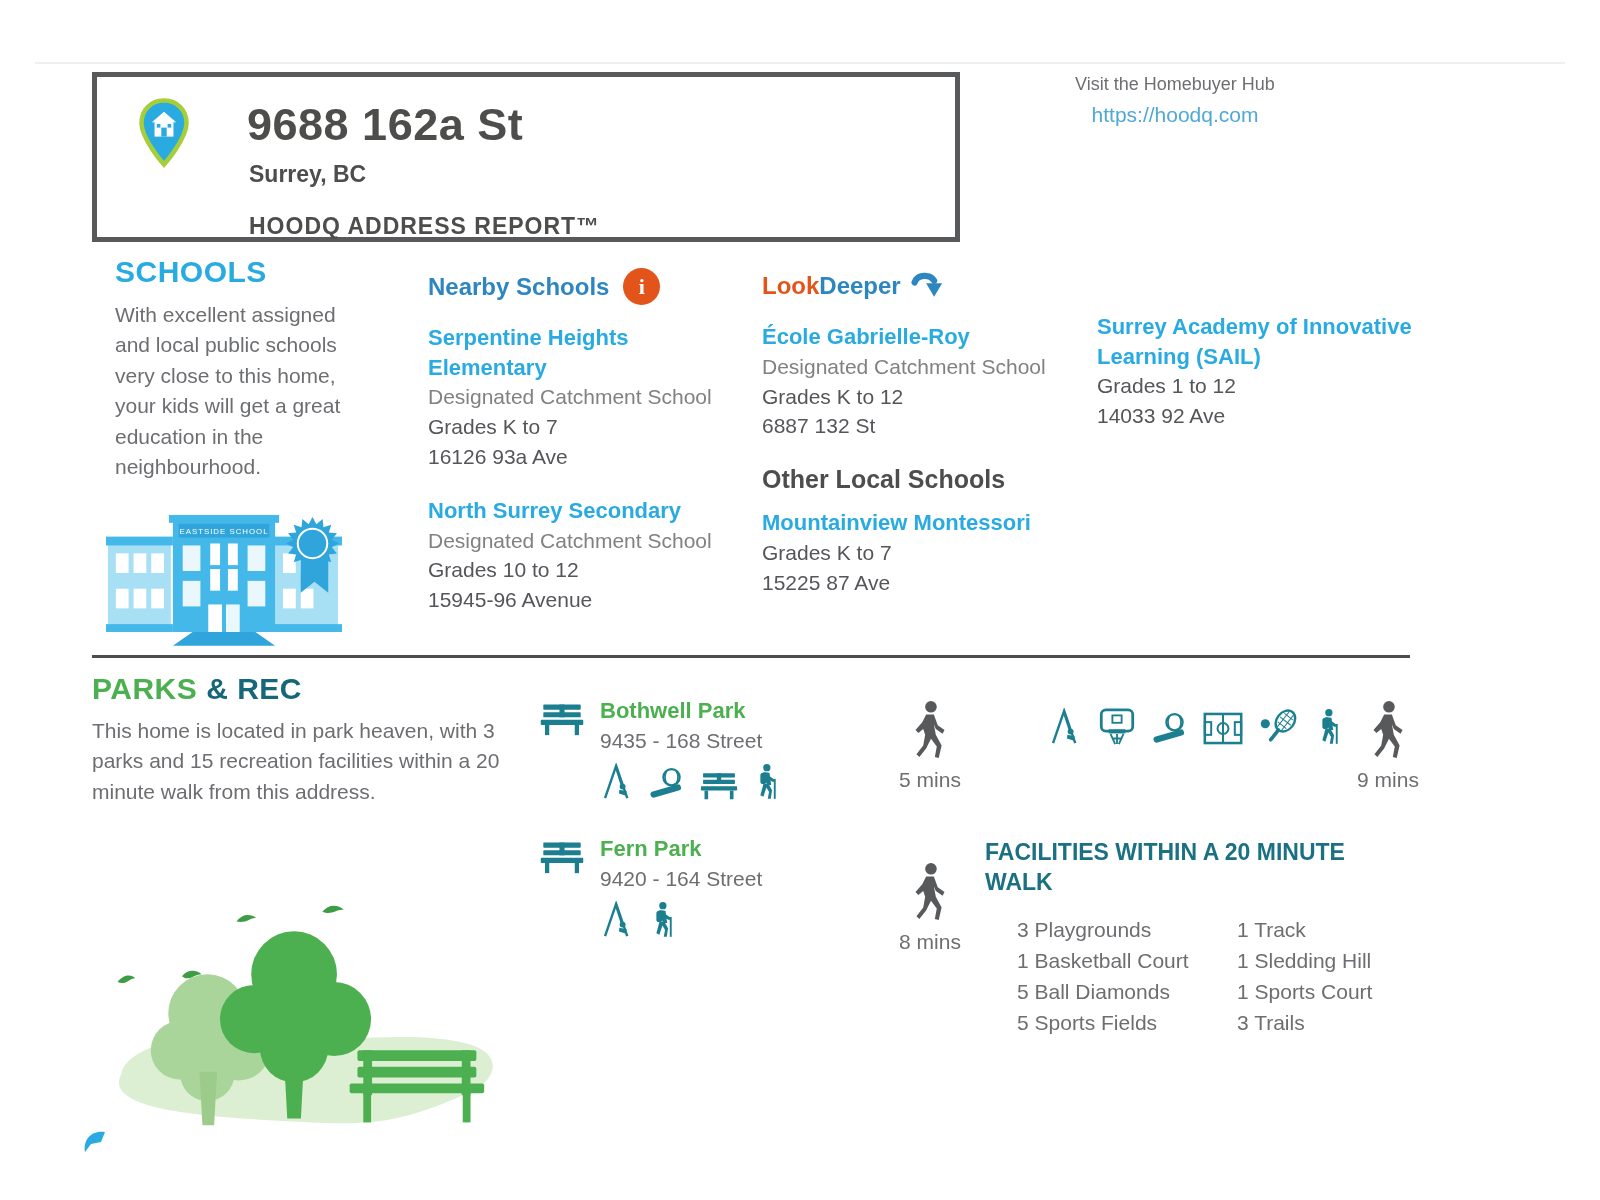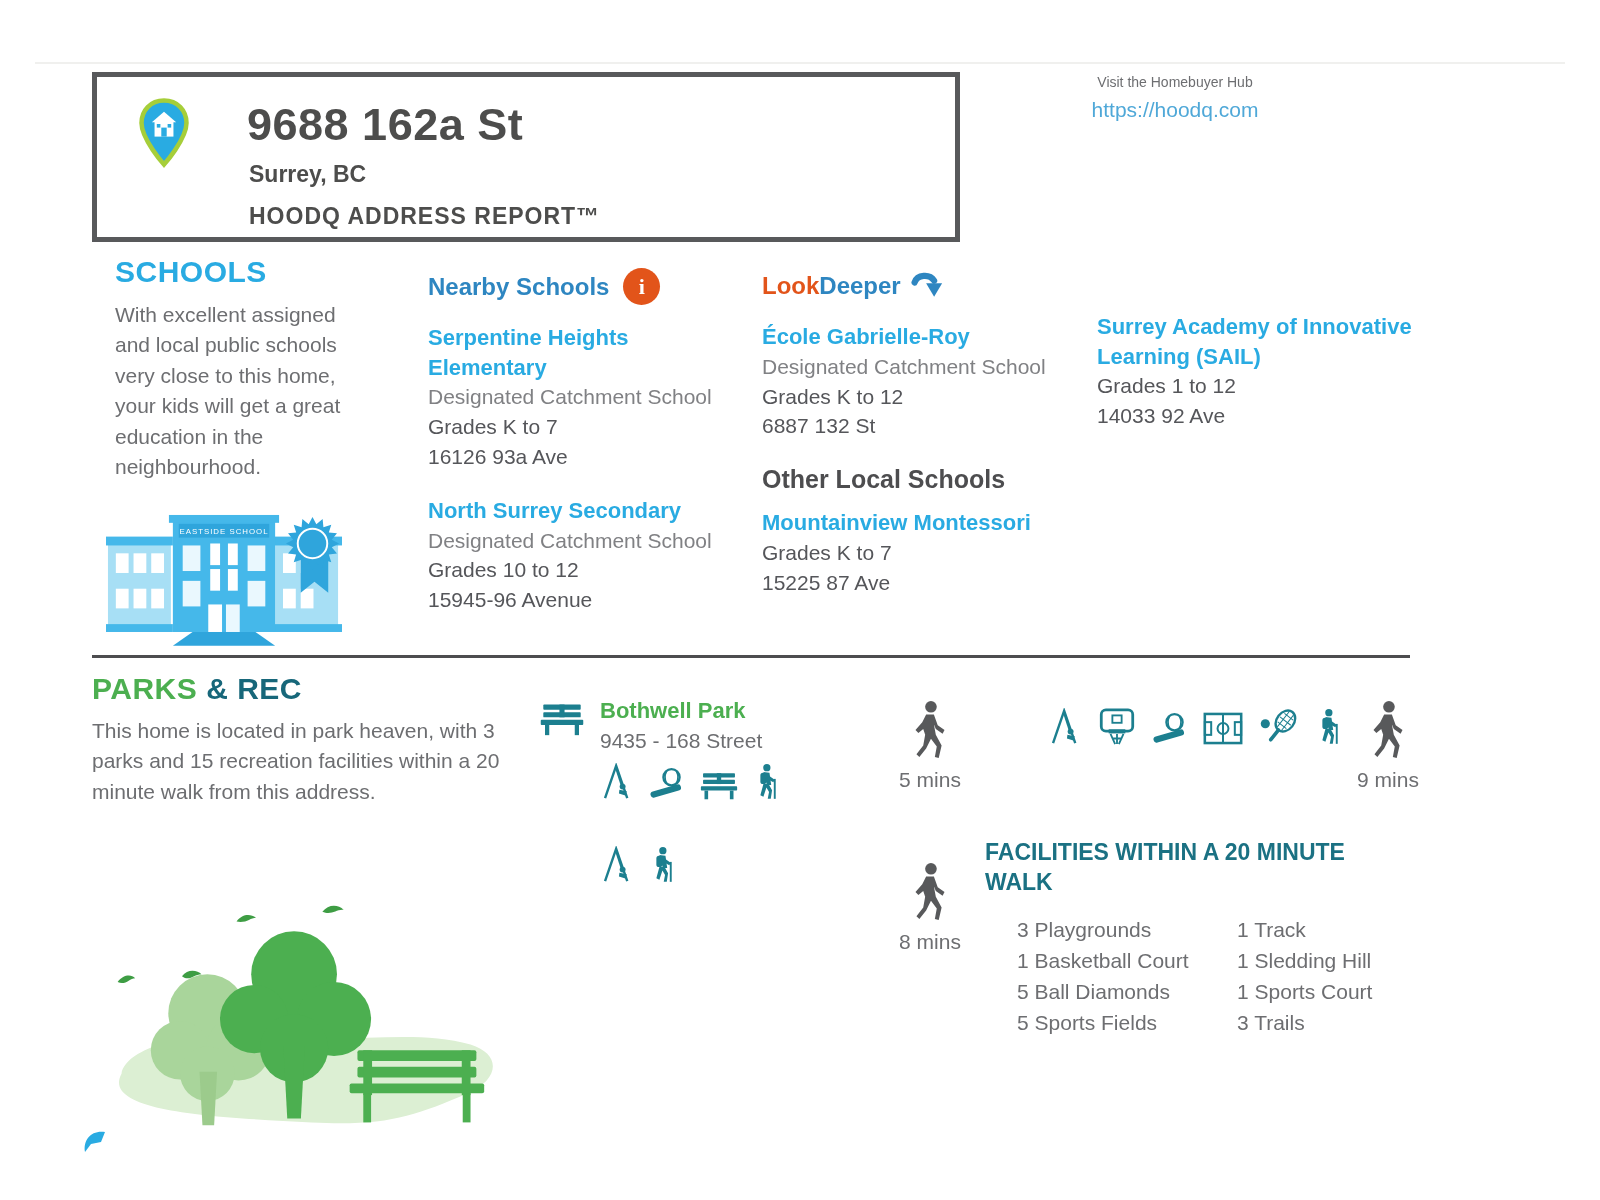--- a/index.html
+++ b/index.html
@@ -5,24 +5,24 @@
   * { margin:0; padding:0; box-sizing:border-box; }
   body { background:#fff; font-family:"Liberation Sans", sans-serif; }
   #canvas { position:relative; width:1600px; height:1200px; background:#ffffff; overflow:hidden; }
   .topline { position:absolute; left:35px; top:62px; width:1530px; height:2px; background:#f0f0ee; }
 
   
   .addr-box { position:absolute; left:92px; top:72px; width:868px; height:170px; border:5px solid #58595B; background:#fff; }
   .pin-wrap { position:absolute; left:40px; top:20px; width:54px; height:72px; }
   .addr-title { position:absolute; left:150px; top:22px; font-size:45px; font-weight:bold; color:#4D4D4C; letter-spacing:0.5px; }
   .addr-city { position:absolute; left:152px; top:84px; font-size:23px; font-weight:bold; color:#4D4D4C; }
-  .addr-report { position:absolute; left:152px; top:126px; font-size:23px; font-weight:bold; color:#4D4D4C; letter-spacing:1px; }
+  .addr-report { position:absolute; left:152px; top:136px; font-size:23px; font-weight:bold; color:#4D4D4C; letter-spacing:1px; }
 
   .hub { position:absolute; left:1040px; top:74px; width:270px; text-align:center; }
-  .hub-label { font-size:14px; color:#6D6E71; }
+  .hub-label { font-size:18px; color:#6D6E71; }
   .hub-link { display:block; margin-top:8px; font-size:21px; color:#4FA8D8; text-decoration:none; }
 
   
   .schools-title { position:absolute; left:115px; top:255px; font-size:30px; font-weight:bold; color:#29ABE2; letter-spacing:0.5px; }
   .schools-intro { position:absolute; left:115px; top:300px; width:252px; font-size:21px; line-height:1.45; color:#6D6E71; }
   .school-art { position:absolute; left:106px; top:498px; }
 
   .col-head { font-size:24px; font-weight:bold; color:#2E86C1; display:flex; align-items:center; }
   .info-badge { display:inline-flex; align-items:center; justify-content:center; width:37px; height:37px; border-radius:50%; background:#E2541A; color:#fff; font-size:22px; font-weight:bold; margin-left:14px; font-family:"Liberation Serif", serif; }
   .nearby-col { position:absolute; left:428px; top:268px; width:305px; }
@@ -352,20 +352,36 @@
 
   <div class="walk-block" style="left:1348px; top:700px;">
     <svg width="38" height="60" viewBox="0 0 38 62" fill="#58595B">
       <circle cx="20" cy="7" r="6"></circle>
       <path d="M15 15 L23 15 L27 26 L34 31 L32 35 L25 30 L23 25 L25 36 L31 47 L28 60 L24 59 L26 48 L20 40 L15 50 L8 59 L5 56 L12 47 L14 36 L12 30 L7 34 L4 31 L11 23 Z"></path>
     </svg>
     <div class="walk-label">9 mins</div>
   </div>
 
   <div class="park-block" style="left:540px; top:836px;">
+    <div class="park-row">
+      <span class="park-bench-lg">
+        <svg width="44" height="34" viewBox="0 0 50 40" fill="#1C7F8F">
+          <rect x="3" y="3" width="44" height="6" rx="1"></rect>
+            <rect x="3" y="12" width="44" height="6" rx="1"></rect>
+          <rect x="22" y="3" width="6" height="15"></rect>
+          <rect x="0" y="21" width="50" height="6" rx="1"></rect>
+          <rect x="5" y="27" width="5" height="12"></rect>
+            <rect x="40" y="27" width="5" height="12"></rect>
+        </svg>
+      </span>
+      <div class="park-texts">
+        <div class="park-name">Fern Park</div>
+        <div class="park-addr">9420 - 164 Street</div>
+      </div>
+    </div>
     <div class="amenity-row">
       <span>
         <svg width="32" height="37" viewBox="0 0 34 40" stroke="#1C7F8F" fill="none" stroke-width="2.6">
           <path d="M3 38 L15 3 L27 38"></path>
             <line x1="15" y1="5" x2="21.5" y2="25"></line>
           <circle cx="22" cy="25.5" r="3.2" fill="#1C7F8F" stroke="none"></circle>
           <path d="M18.5 29 L26.5 30.5 L25 35 L18 33 Z" fill="#1C7F8F" stroke="none"></path>
         </svg>
       </span>
       <span>

